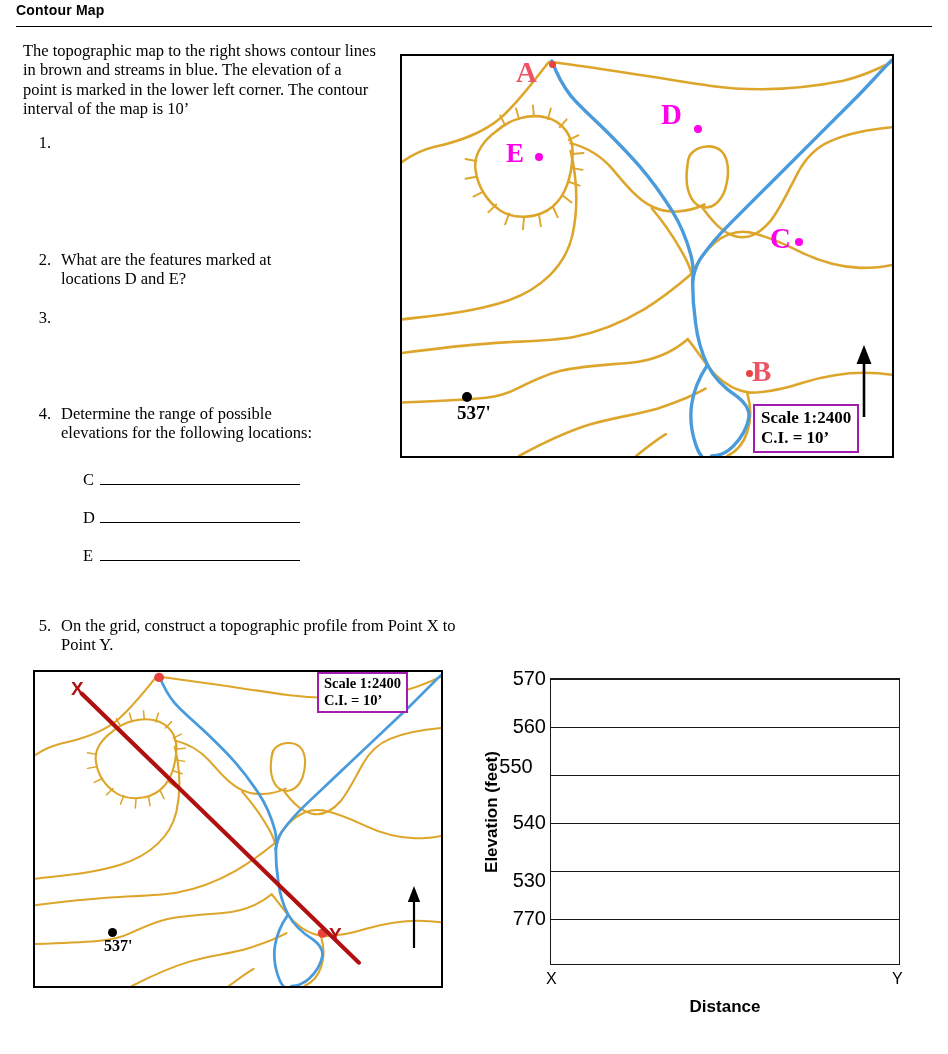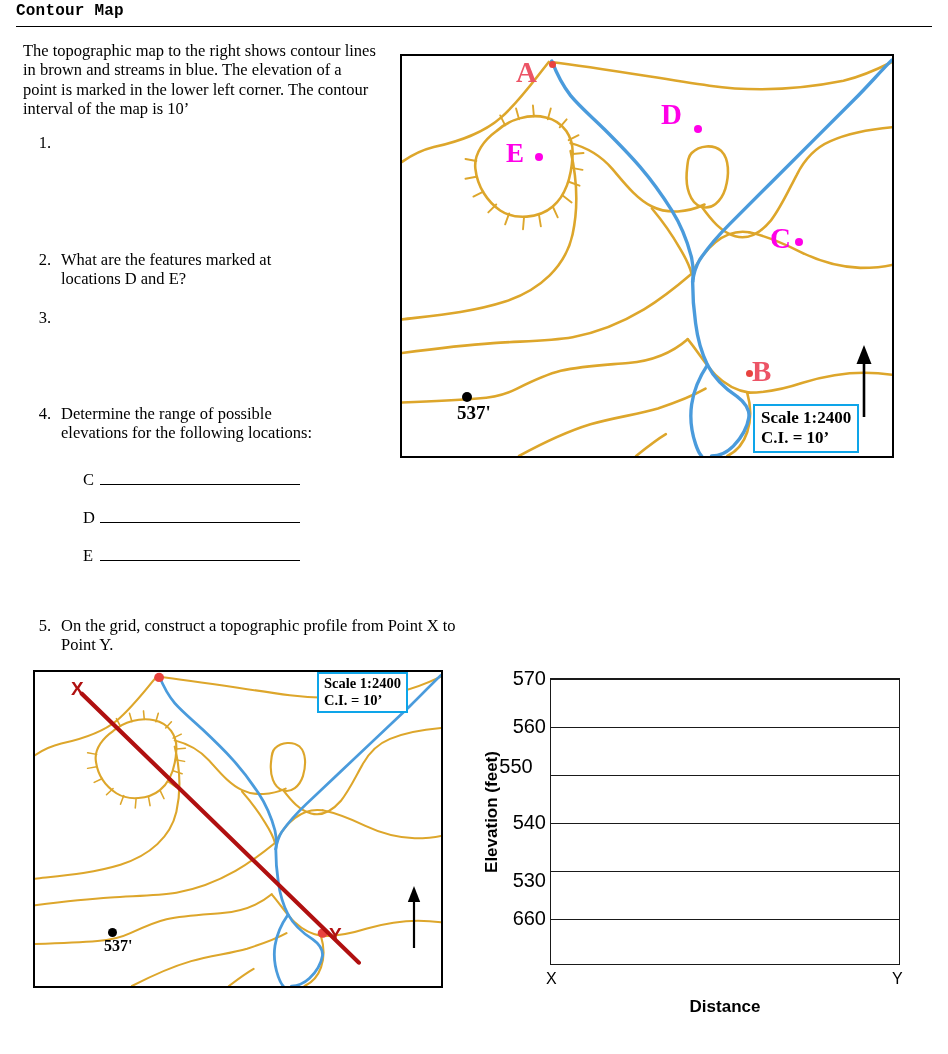--- a/index.html
+++ b/index.html
@@ -14,23 +14,23 @@
     font-family: "Liberation Serif", serif;
     color: #000000;
     overflow: hidden;
   }
 
   
   #worksheet-title {
     position: absolute;
     left: 16px;
     top: 2px;
-    font-family: Liberation Mono, monospace;
-    font-weight: bold;
-    font-size: 16px;
+    font-family: Liberation Sans, sans-serif;
+    font-weight: bold;
+    font-size: 14px;
     letter-spacing: .2px;
   }
   #header-rule {
     position: absolute;
     left: 16px;
     top: 26px;
     width: 916px;
     height: 0;
     border-top: 1.2px solid #000;
   }
@@ -96,21 +96,21 @@
     overflow: hidden;
   }
   #main-map  { left: 400px; top: 54px;  width: 494px; height: 404px; }
   #profile-map { left: 33px; top: 670px; width: 410px; height: 318px; }
 
   .map-svg { display: block; width: 100%; height: 100%; }
 
   
   .scale-box {
     position: absolute;
-    border: 2px solid #0ea5e9;
+    border: 2px solid #a21caf;
     background: #fff;
     font-family: "Liberation Serif", serif;
     font-weight: bold;
     font-size: 17px;
     line-height: 20px;
     padding: 2px 6px 3px 6px;
     box-sizing: border-box;
     white-space: nowrap;
   }
   #main-scale-box   { left: 753px; top: 404px; }
@@ -492,19 +492,19 @@
     <div class="gridline" style="top:144px;"></div>
     <div class="gridline" style="top:192px;"></div>
     <div class="gridline" style="top:240px;"></div>
   </div>
 
   <div class="ytick" style="top:18px;">570</div>
   <div class="ytick" style="top:66px;">560</div>
   <div class="ytick" style="top:106px;text-align:center;">550</div>
   <div class="ytick" style="top:162px;">540</div>
   <div class="ytick" style="top:220px;">530</div>
-  <div class="ytick" style="top:258px;">660</div>
+  <div class="ytick" style="top:258px;">770</div>
 
   <div class="xend" id="xend-left">X</div>
   <div class="xend" id="xend-right">Y</div>
 
   <div id="chart-xlabel">Distance</div>
 </div>
 
 </body></html>

